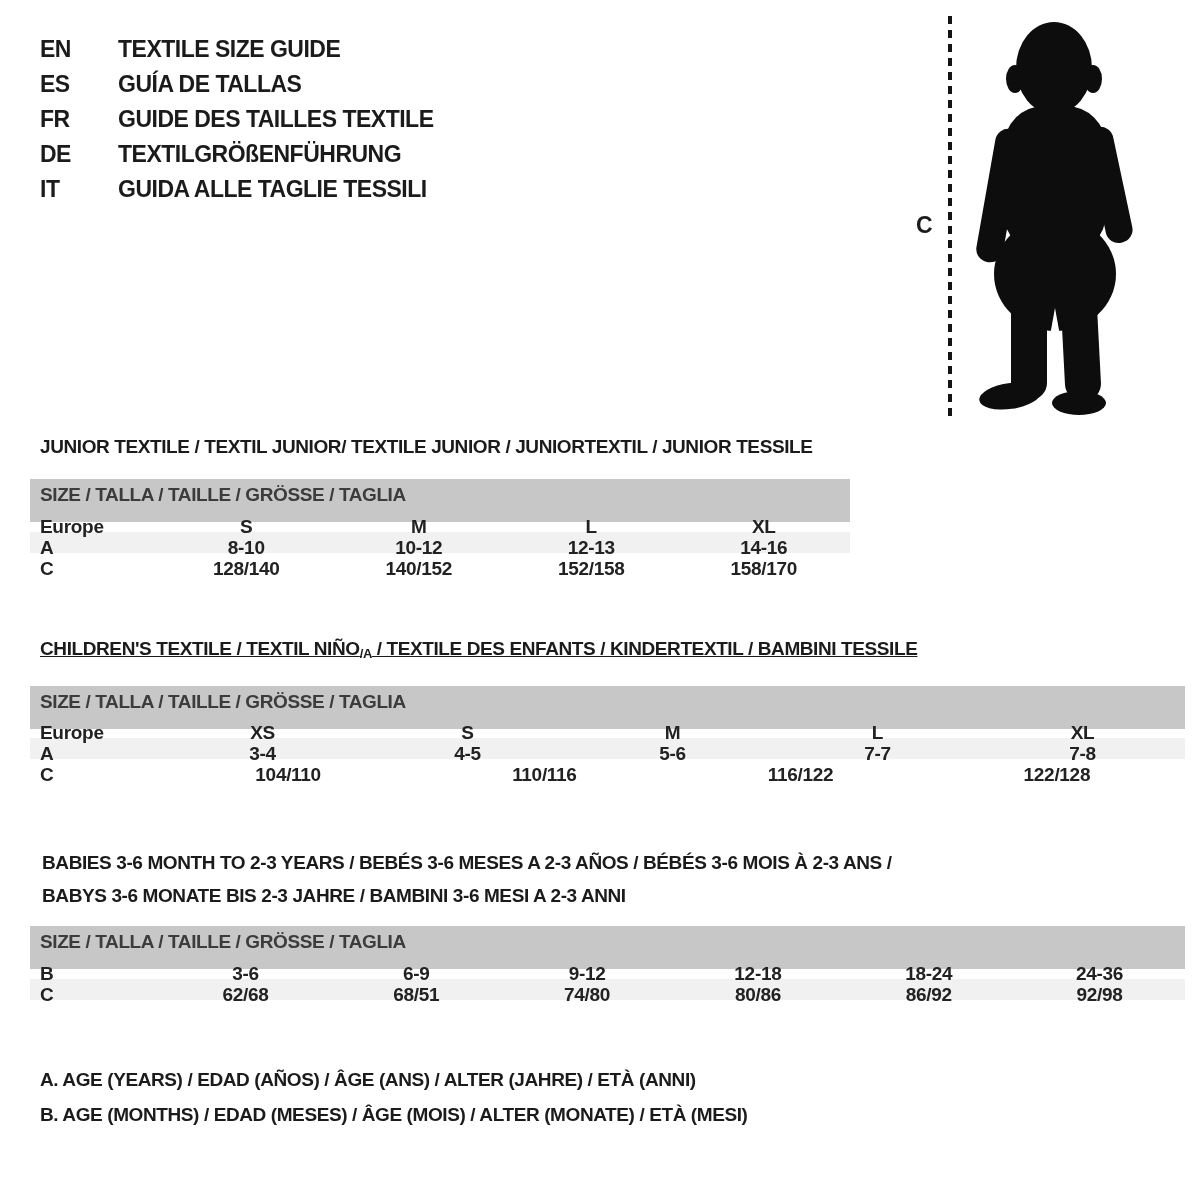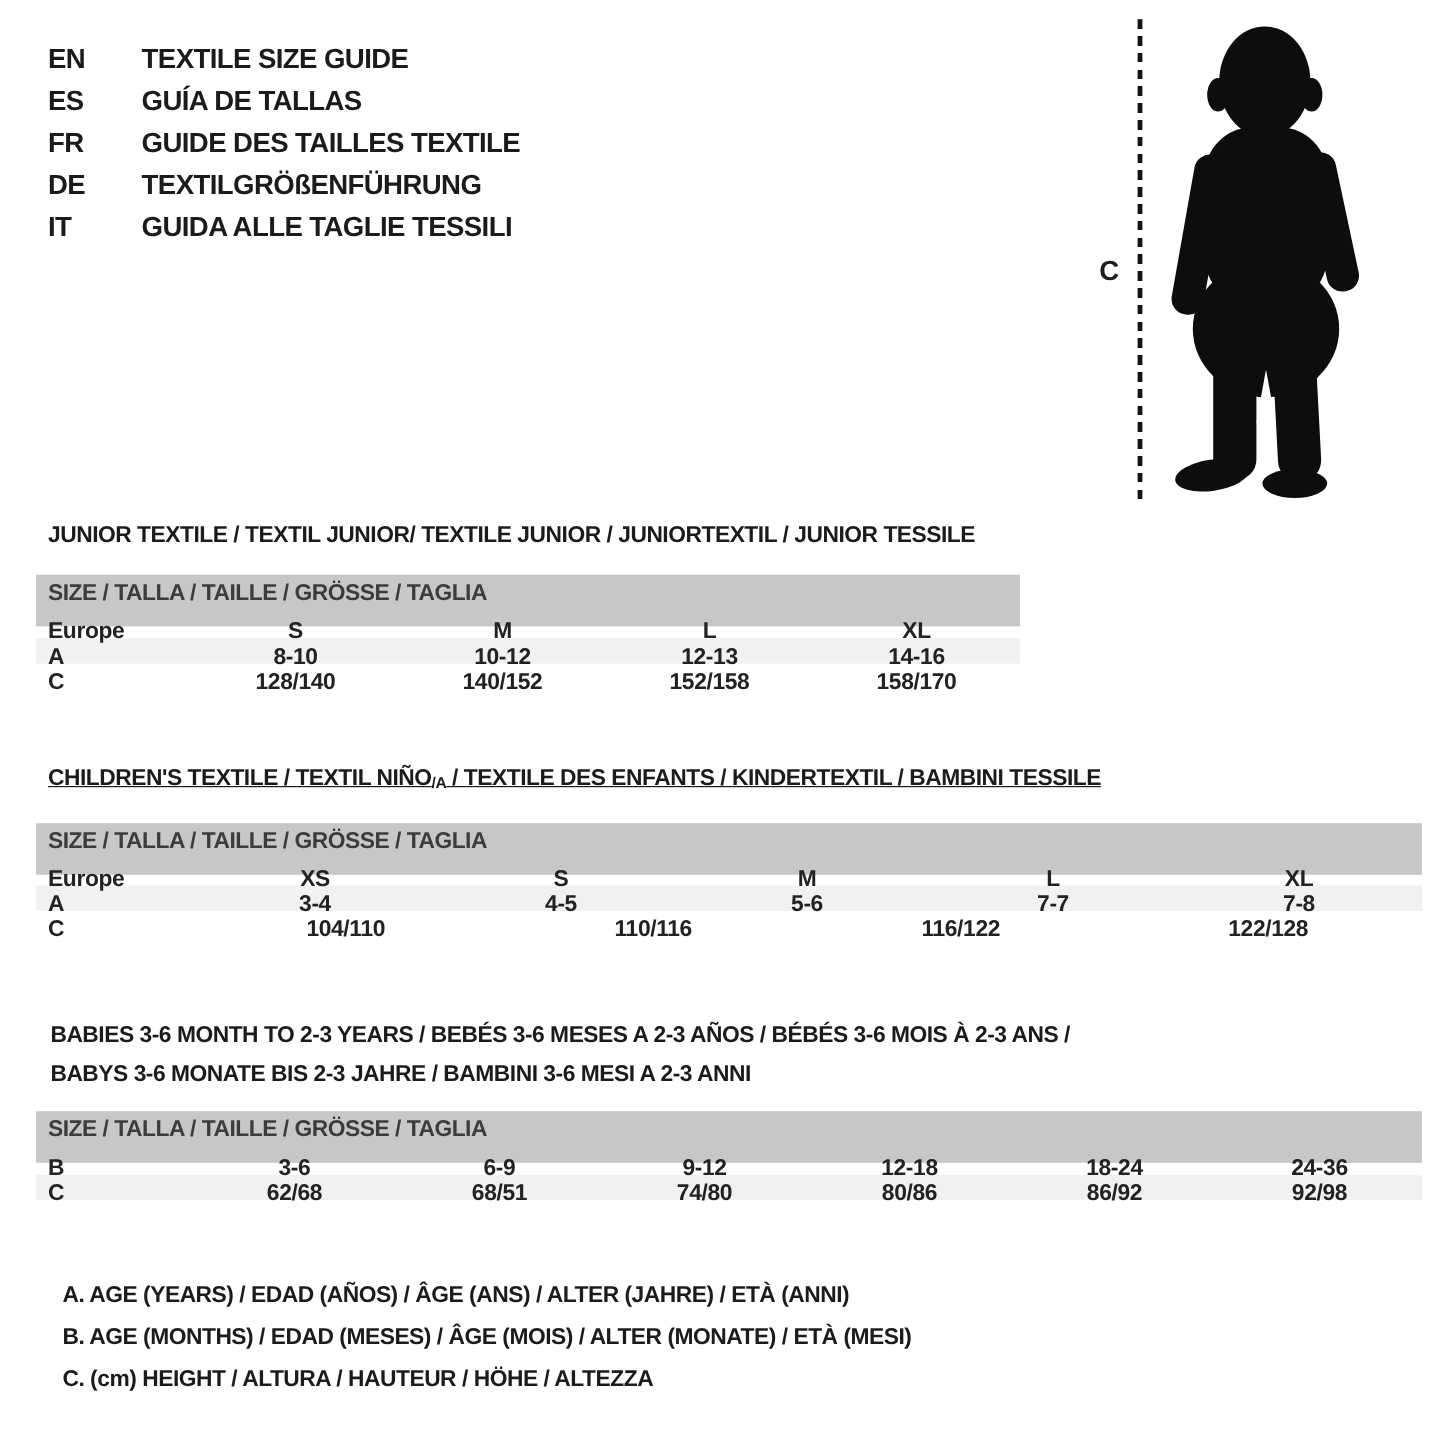--- a/index.html
+++ b/index.html
@@ -38,21 +38,21 @@
   #junior-rows { left:30px; top:511px; width:820px; }
   #children-rows { left:30px; top:717px; width:1155px; }
   #babies-rows { left:30px; top:958px; width:1155px; }
   .trow { display:flex; height:21px; line-height:32px; font-size:19px; font-weight:700;
     letter-spacing:-0.3px; color:#222222; }
   .trow.shaded { background:#f1f1f1; }
   .tlabel { width:130px; padding-left:10px; box-sizing:border-box; }
   .tcell { flex:1; text-align:center; }
 
   
-  .legend { left:52px; top:1062px; }
+  .legend { left:40px; top:1062px; }
   .legend-line { line-height:35px; font-size:19px; font-weight:700; letter-spacing:-0.4px; white-space:nowrap; }
 </style>
 </head>
 <body>
 
 <div class="abs lang-block">
   <div class="lang-row">
     <span class="lang-code">EN</span>
     <span>TEXTILE SIZE GUIDE</span>
   </div>
@@ -173,14 +173,13 @@
       <span class="tcell">74/80</span>
       <span class="tcell">80/86</span>
       <span class="tcell">86/92</span>
       <span class="tcell">92/98</span>
     </div>
   </div>
 
 <div class="abs legend">
   <div class="legend-line">A. AGE (YEARS) / EDAD (AÑOS) / ÂGE (ANS) / ALTER (JAHRE) / ETÀ (ANNI)</div>
   <div class="legend-line">B. AGE (MONTHS) / EDAD (MESES) / ÂGE (MOIS) / ALTER (MONATE) / ETÀ (MESI)</div>
-  <div class="legend-line">C. (cm) HEIGHT / ALTURA / HAUTEUR / HÖHE / ALTEZZA</div>
 </div>
 
 </body></html>

